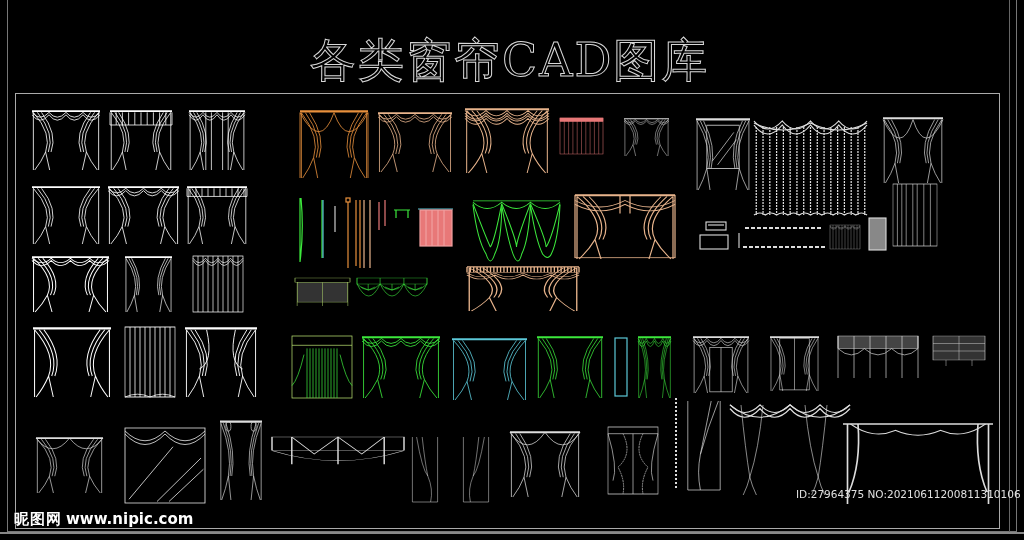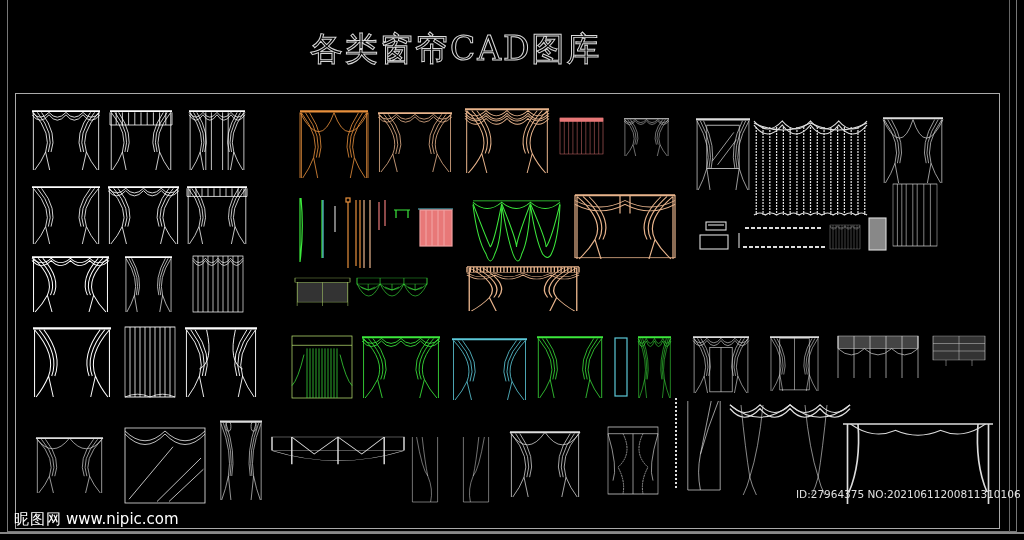--- a/index.html
+++ b/index.html
@@ -1,22 +1,22 @@
 <!DOCTYPE html>
 <html><head>
 <meta charset="utf-8">
 <style>
   html,body{margin:0;padding:0;background:#000;}
   body{width:1024px;height:540px;position:relative;overflow:hidden;font-family:"DejaVu Sans",sans-serif;}
-  .title{position:absolute;left:310px;top:19px;width:400px;height:60px;font-family:"DejaVu Serif",serif;font-size:33px;line-height:60px;color:#000;-webkit-text-stroke:1px #d8d8d8;letter-spacing:2px;white-space:nowrap;}
+  .title{position:absolute;left:310px;top:30px;width:400px;height:60px;font-family:"DejaVu Serif",serif;font-size:46px;line-height:60px;color:#000;-webkit-text-stroke:1px #d8d8d8;letter-spacing:2px;white-space:nowrap;}
   .frame-outer{position:absolute;left:7px;top:-2px;width:1010px;height:534px;border:1px solid #777;box-sizing:border-box;}
   .frame-inner{position:absolute;left:15px;top:93px;width:985px;height:436px;border:1px solid #aaa;box-sizing:border-box;}
   .bottom-line{position:absolute;left:0;top:532px;width:1024px;height:2px;background:#888;}
   .right-rule{position:absolute;left:1009px;top:0;width:1px;height:532px;background:#666;}
-  .wm{position:absolute;left:14px;top:510px;font-size:15px;font-weight:normal;color:#fff;text-shadow:0 0 2px #000;white-space:nowrap;text-align:center;}
+  .wm{position:absolute;left:14px;top:510px;font-size:15px;font-weight:bold;color:#fff;text-shadow:0 0 2px #000;white-space:nowrap;text-align:center;}
   .wm .cn{letter-spacing:1px;margin-right:4px;}
   .idtxt{position:absolute;left:796px;top:488px;font-size:10.5px;color:#e0e0e0;white-space:nowrap;}
   svg{position:absolute;overflow:visible;}
 </style>
 </head>
 <body>
 
 
 
 <div class="frame-outer"></div>

